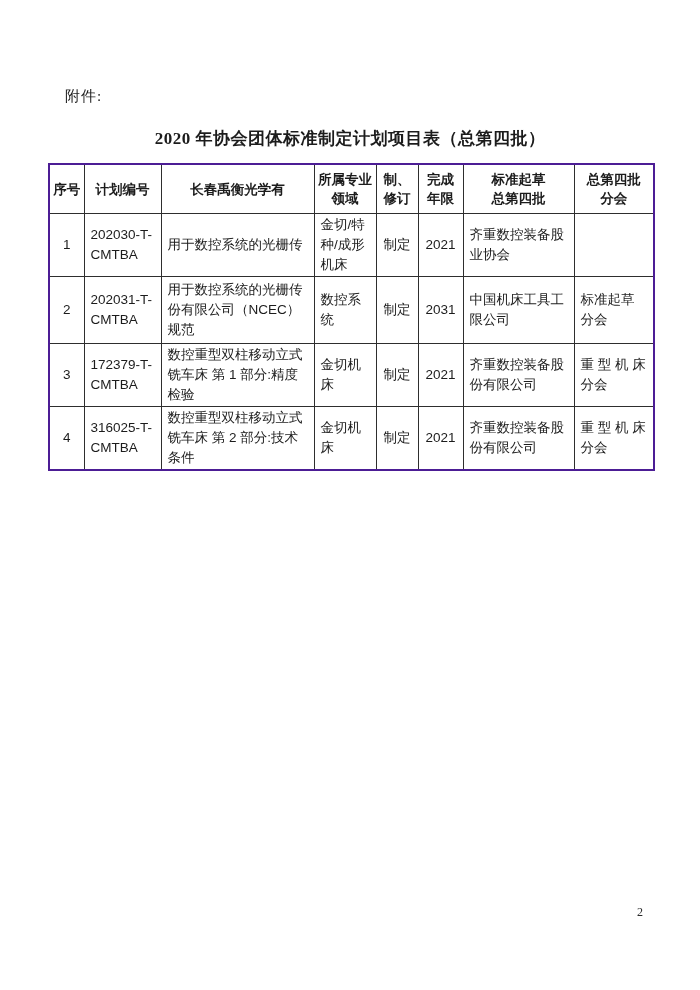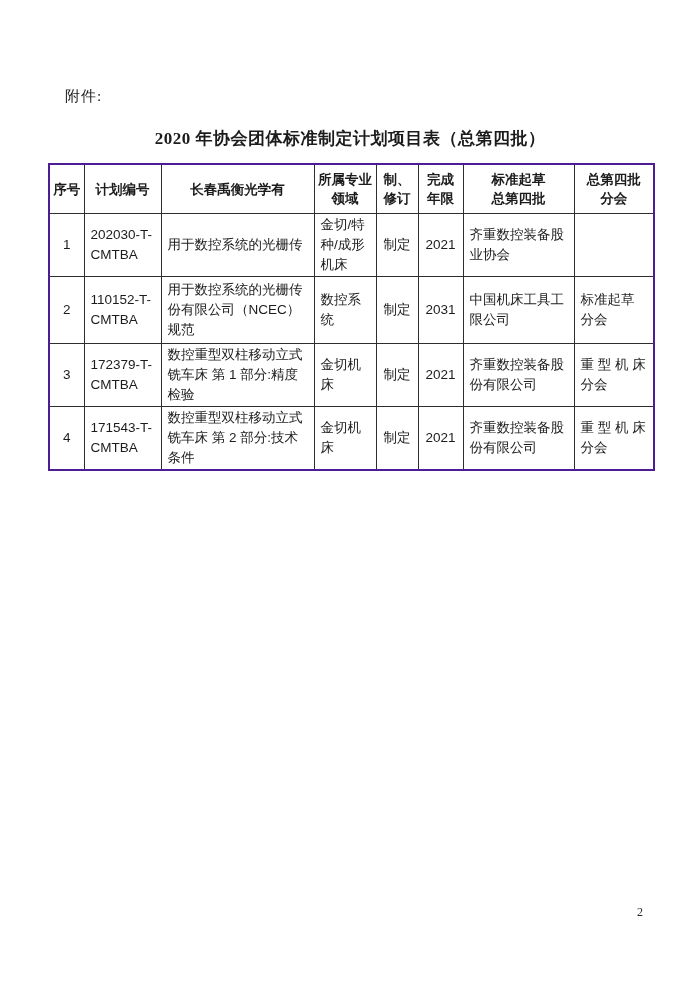--- a/index.html
+++ b/index.html
@@ -127,21 +127,21 @@
 种/成形
 机床</td>
         <td class="c-center">制定</td>
         <td class="c-center">2021</td>
         <td>齐重数控装备股
 业协会</td>
         <td></td>
       </tr>
       <tr>
         <td class="c-center">2</td>
-        <td>110152-T-
+        <td>202031-T-
 CMTBA</td>
         <td>用于数控系统的光栅传
 份有限公司（NCEC）
 规范</td>
         <td>数控系
 统</td>
         <td class="c-center">制定</td>
         <td class="c-center">2031</td>
         <td>中国机床工具工
 限公司</td>
@@ -159,21 +159,21 @@
 床</td>
         <td class="c-center">制定</td>
         <td class="c-center">2021</td>
         <td>齐重数控装备股
 份有限公司</td>
         <td>重 型 机 床
 分会</td>
       </tr>
       <tr>
         <td class="c-center">4</td>
-        <td>171543-T-
+        <td>316025-T-
 CMTBA</td>
         <td>数控重型双柱移动立式
 铣车床 第 2 部分:技术
 条件</td>
         <td>金切机
 床</td>
         <td class="c-center">制定</td>
         <td class="c-center">2021</td>
         <td>齐重数控装备股
 份有限公司</td>

